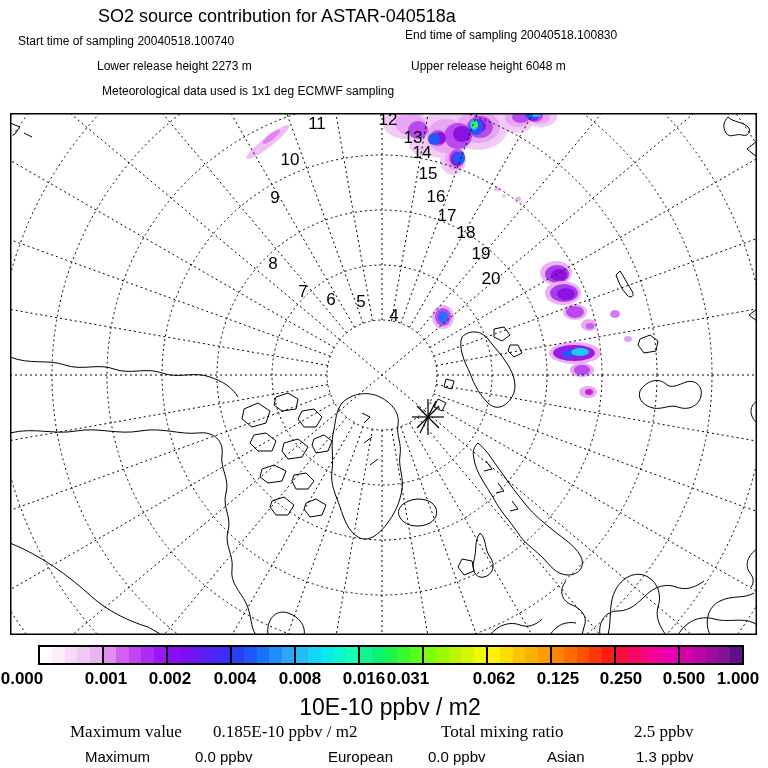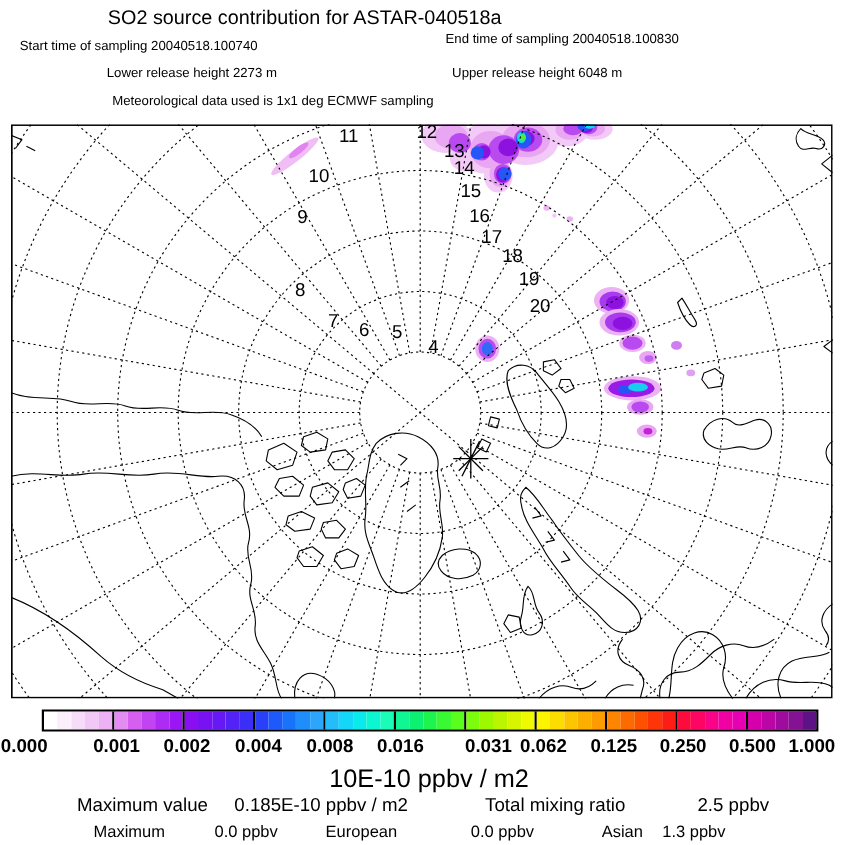--- a/index.html
+++ b/index.html
@@ -7,21 +7,21 @@
   .abs{position:absolute;white-space:nowrap;}
   .title{font-weight:normal;font-size:18px;}
   .hline{font-size:12px;}
   #mapsvg{position:absolute;left:10px;top:113px;}
   #colorbar{position:absolute;left:38px;top:645px;width:706px;height:20px;display:flex;border:2px solid #000;box-sizing:border-box;background:#fff;}
   .cb-seg{flex:1;display:flex;border-left:2px solid #000;}
   .cb-seg:first-child{border-left:none;}
   .cb-step{flex:1;}
   .tick{position:absolute;top:669px;transform:translateX(-50%);font-weight:bold;font-size:17px;white-space:nowrap;}
   .units{position:absolute;top:694px;left:390px;transform:translateX(-50%);font-size:23px;}
-  .stat1{font-size:17px;}
+  .stat1{font-size:17px;font-family:Liberation Serif, serif;}
   .stat2{font-size:15px;}
   #mapsvg text{font-family:"Liberation Sans",sans-serif;font-size:17px;fill:#000;text-anchor:middle;}
 </style>
 </head>
 <body>
 
 <div class="abs title" style="left:98px;top:6px;">SO2 source contribution for ASTAR-040518a</div>
 <div class="abs hline" style="left:18px;top:34px;">Start time of sampling 20040518.100740</div>
 <div class="abs hline" style="left:405px;top:28px;">End time of sampling 20040518.100830</div>
 <div class="abs hline" style="left:97px;top:59px;">Lower release height 2273 m</div>
@@ -305,35 +305,35 @@
       <div class="cb-step" style="background: rgb(93, 19, 133);"></div>
     </div>
   </div>
 <div>
   <span class="tick" style="left:22px">0.000</span>
   <span class="tick" style="left:106px">0.001</span>
   <span class="tick" style="left:170px">0.002</span>
   <span class="tick" style="left:235px">0.004</span>
   <span class="tick" style="left:300px">0.008</span>
   <span class="tick" style="left:364px">0.016</span>
-  <span class="tick" style="left:444px">0.031</span>
+  <span class="tick" style="left:408px">0.031</span>
   <span class="tick" style="left:494px">0.062</span>
   <span class="tick" style="left:558px">0.125</span>
   <span class="tick" style="left:621px">0.250</span>
   <span class="tick" style="left:684px">0.500</span>
   <span class="tick" style="left:738px">1.000</span>
 </div>
 <div class="units">10E-10 ppbv / m2</div>
 
 <div>
   <span class="abs stat1" style="left:70px;top:722px;">Maximum value</span>
   <span class="abs stat1" style="left:213px;top:722px;">0.185E-10 ppbv / m2</span>
   <span class="abs stat1" style="left:441px;top:722px;">Total mixing ratio</span>
   <span class="abs stat1" style="left:634px;top:722px;">2.5 ppbv</span>
 </div>
 <div>
   <span class="abs stat2" style="left:85px;top:748px;">Maximum</span>
   <span class="abs stat2" style="left:195px;top:748px;">0.0 ppbv</span>
-  <span class="abs stat2" style="left:296px;top:748px;">European</span>
+  <span class="abs stat2" style="left:328px;top:748px;">European</span>
   <span class="abs stat2" style="left:428px;top:748px;">0.0 ppbv</span>
   <span class="abs stat2" style="left:547px;top:748px;">Asian</span>
-  <span class="abs stat2" style="left:602px;top:748px;">1.3 ppbv</span>
+  <span class="abs stat2" style="left:636px;top:748px;">1.3 ppbv</span>
 </div>
 
 </body></html>

